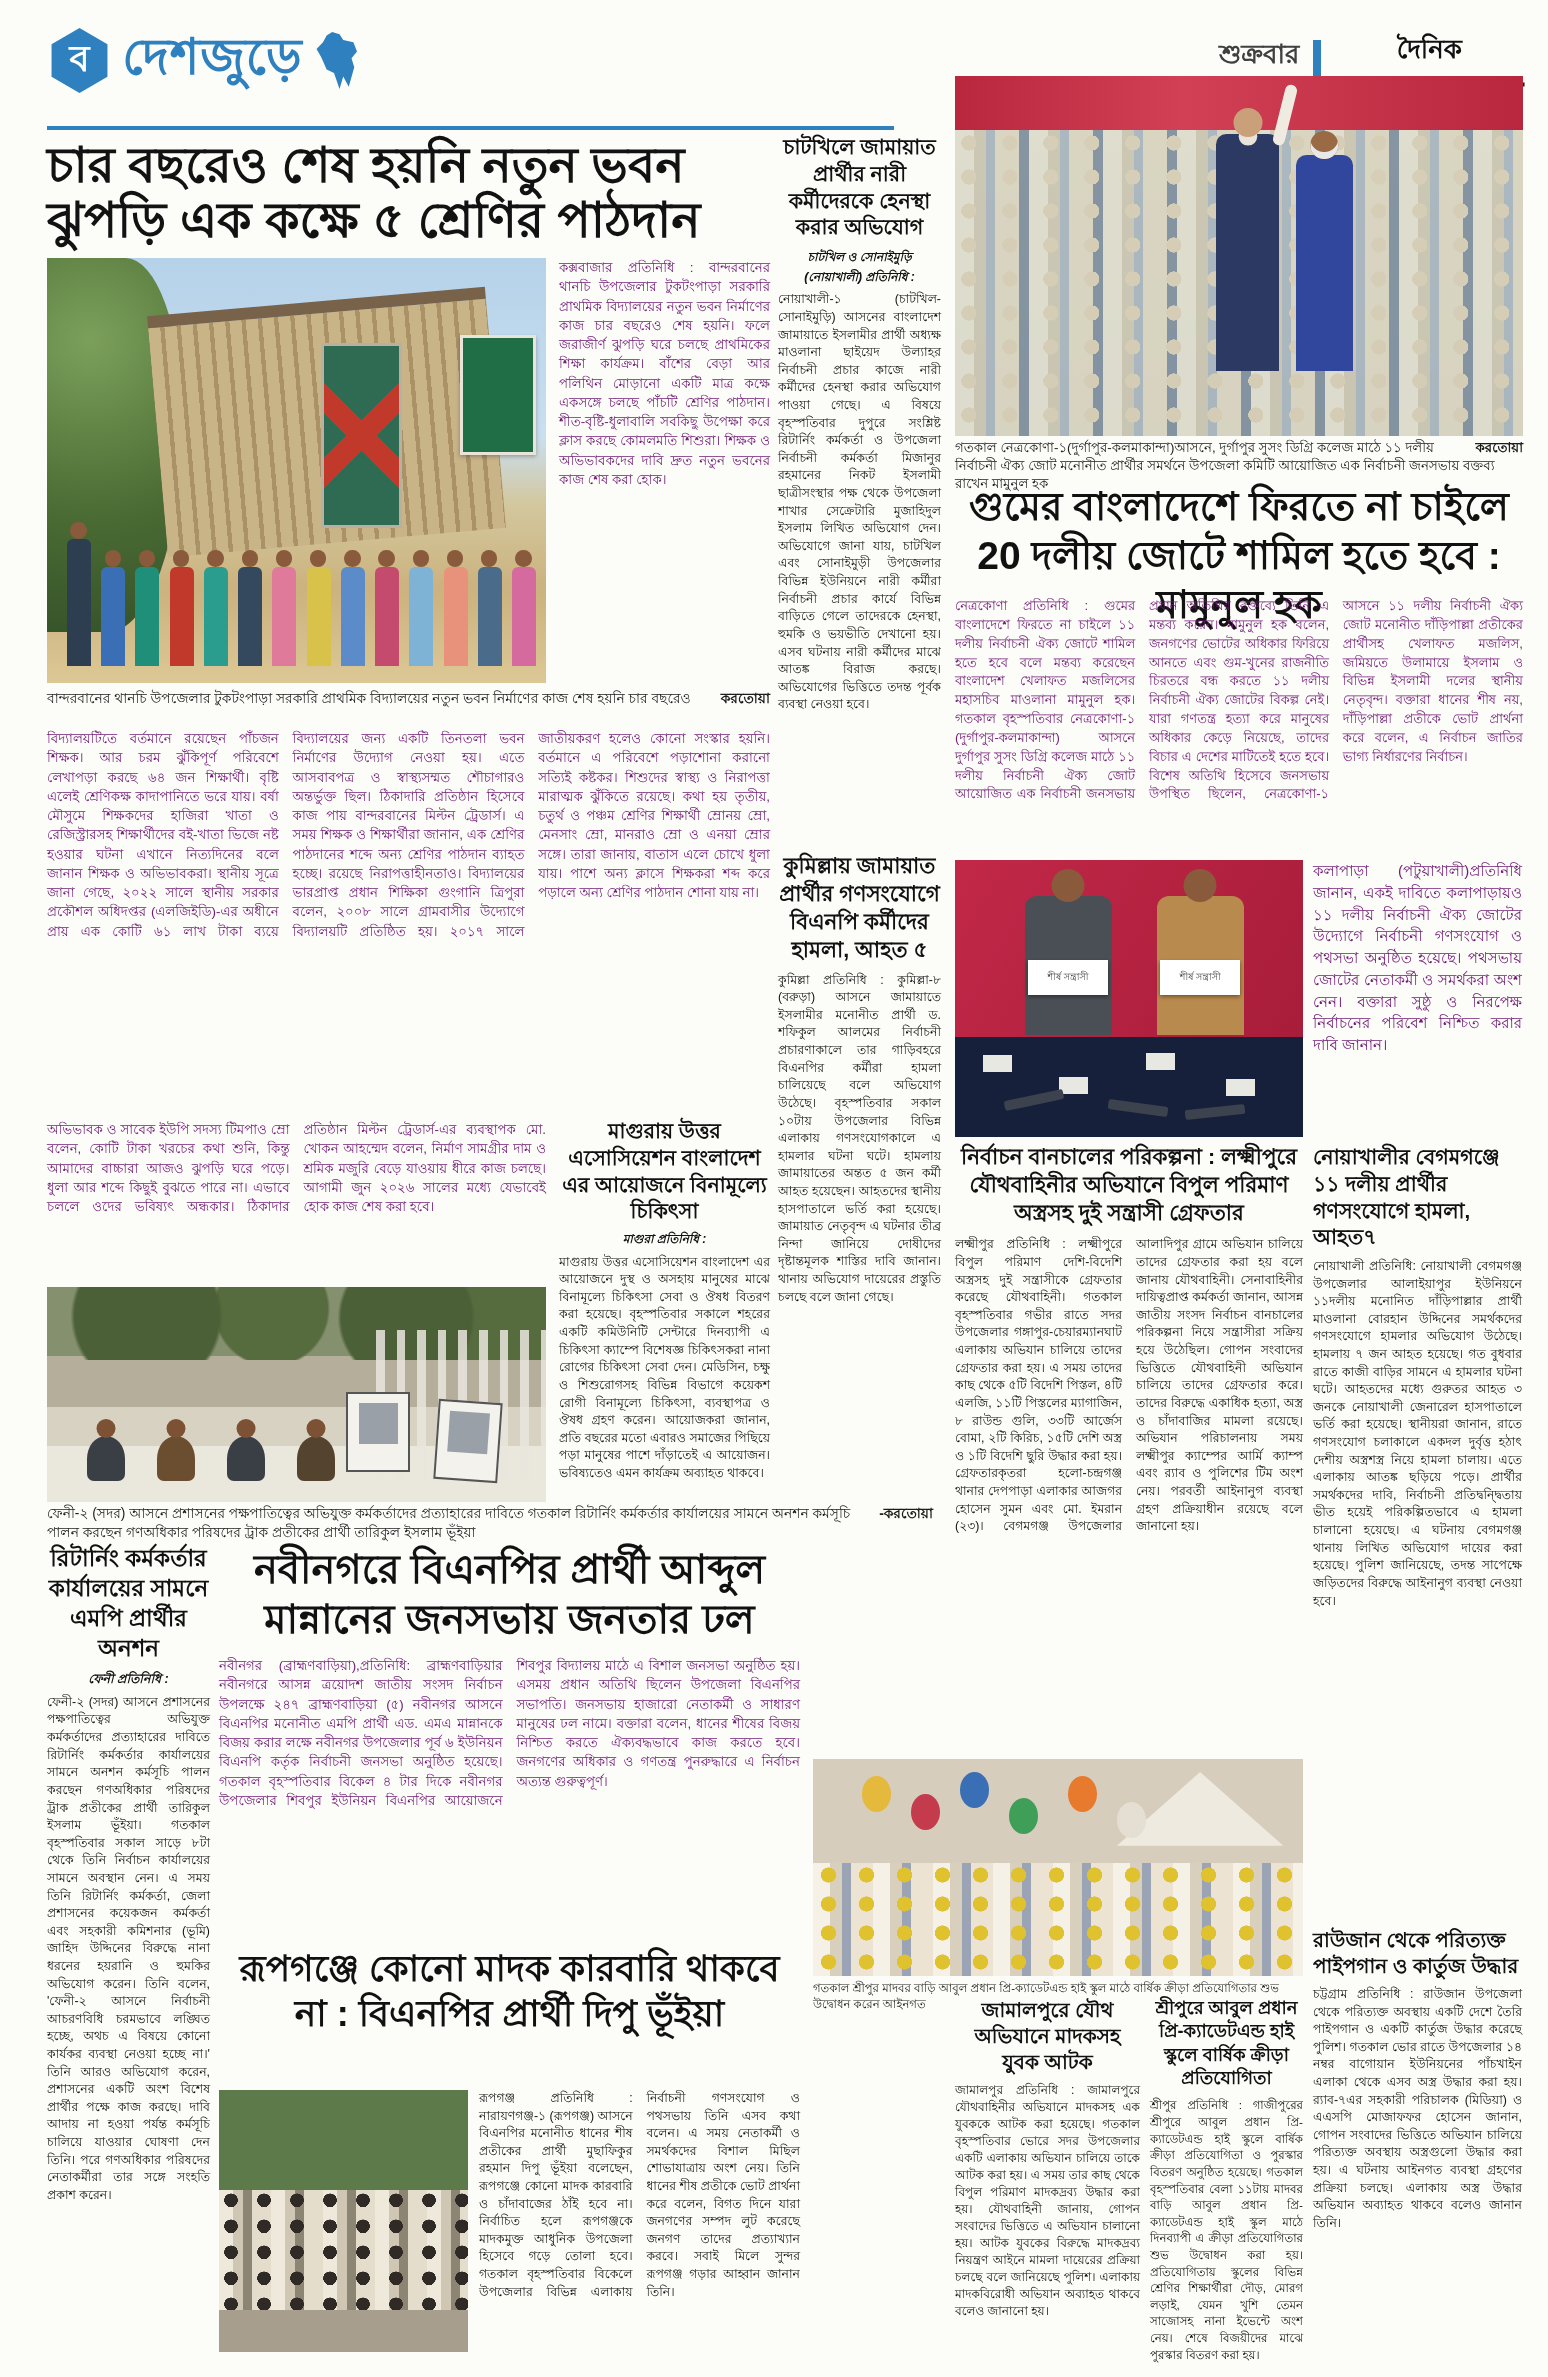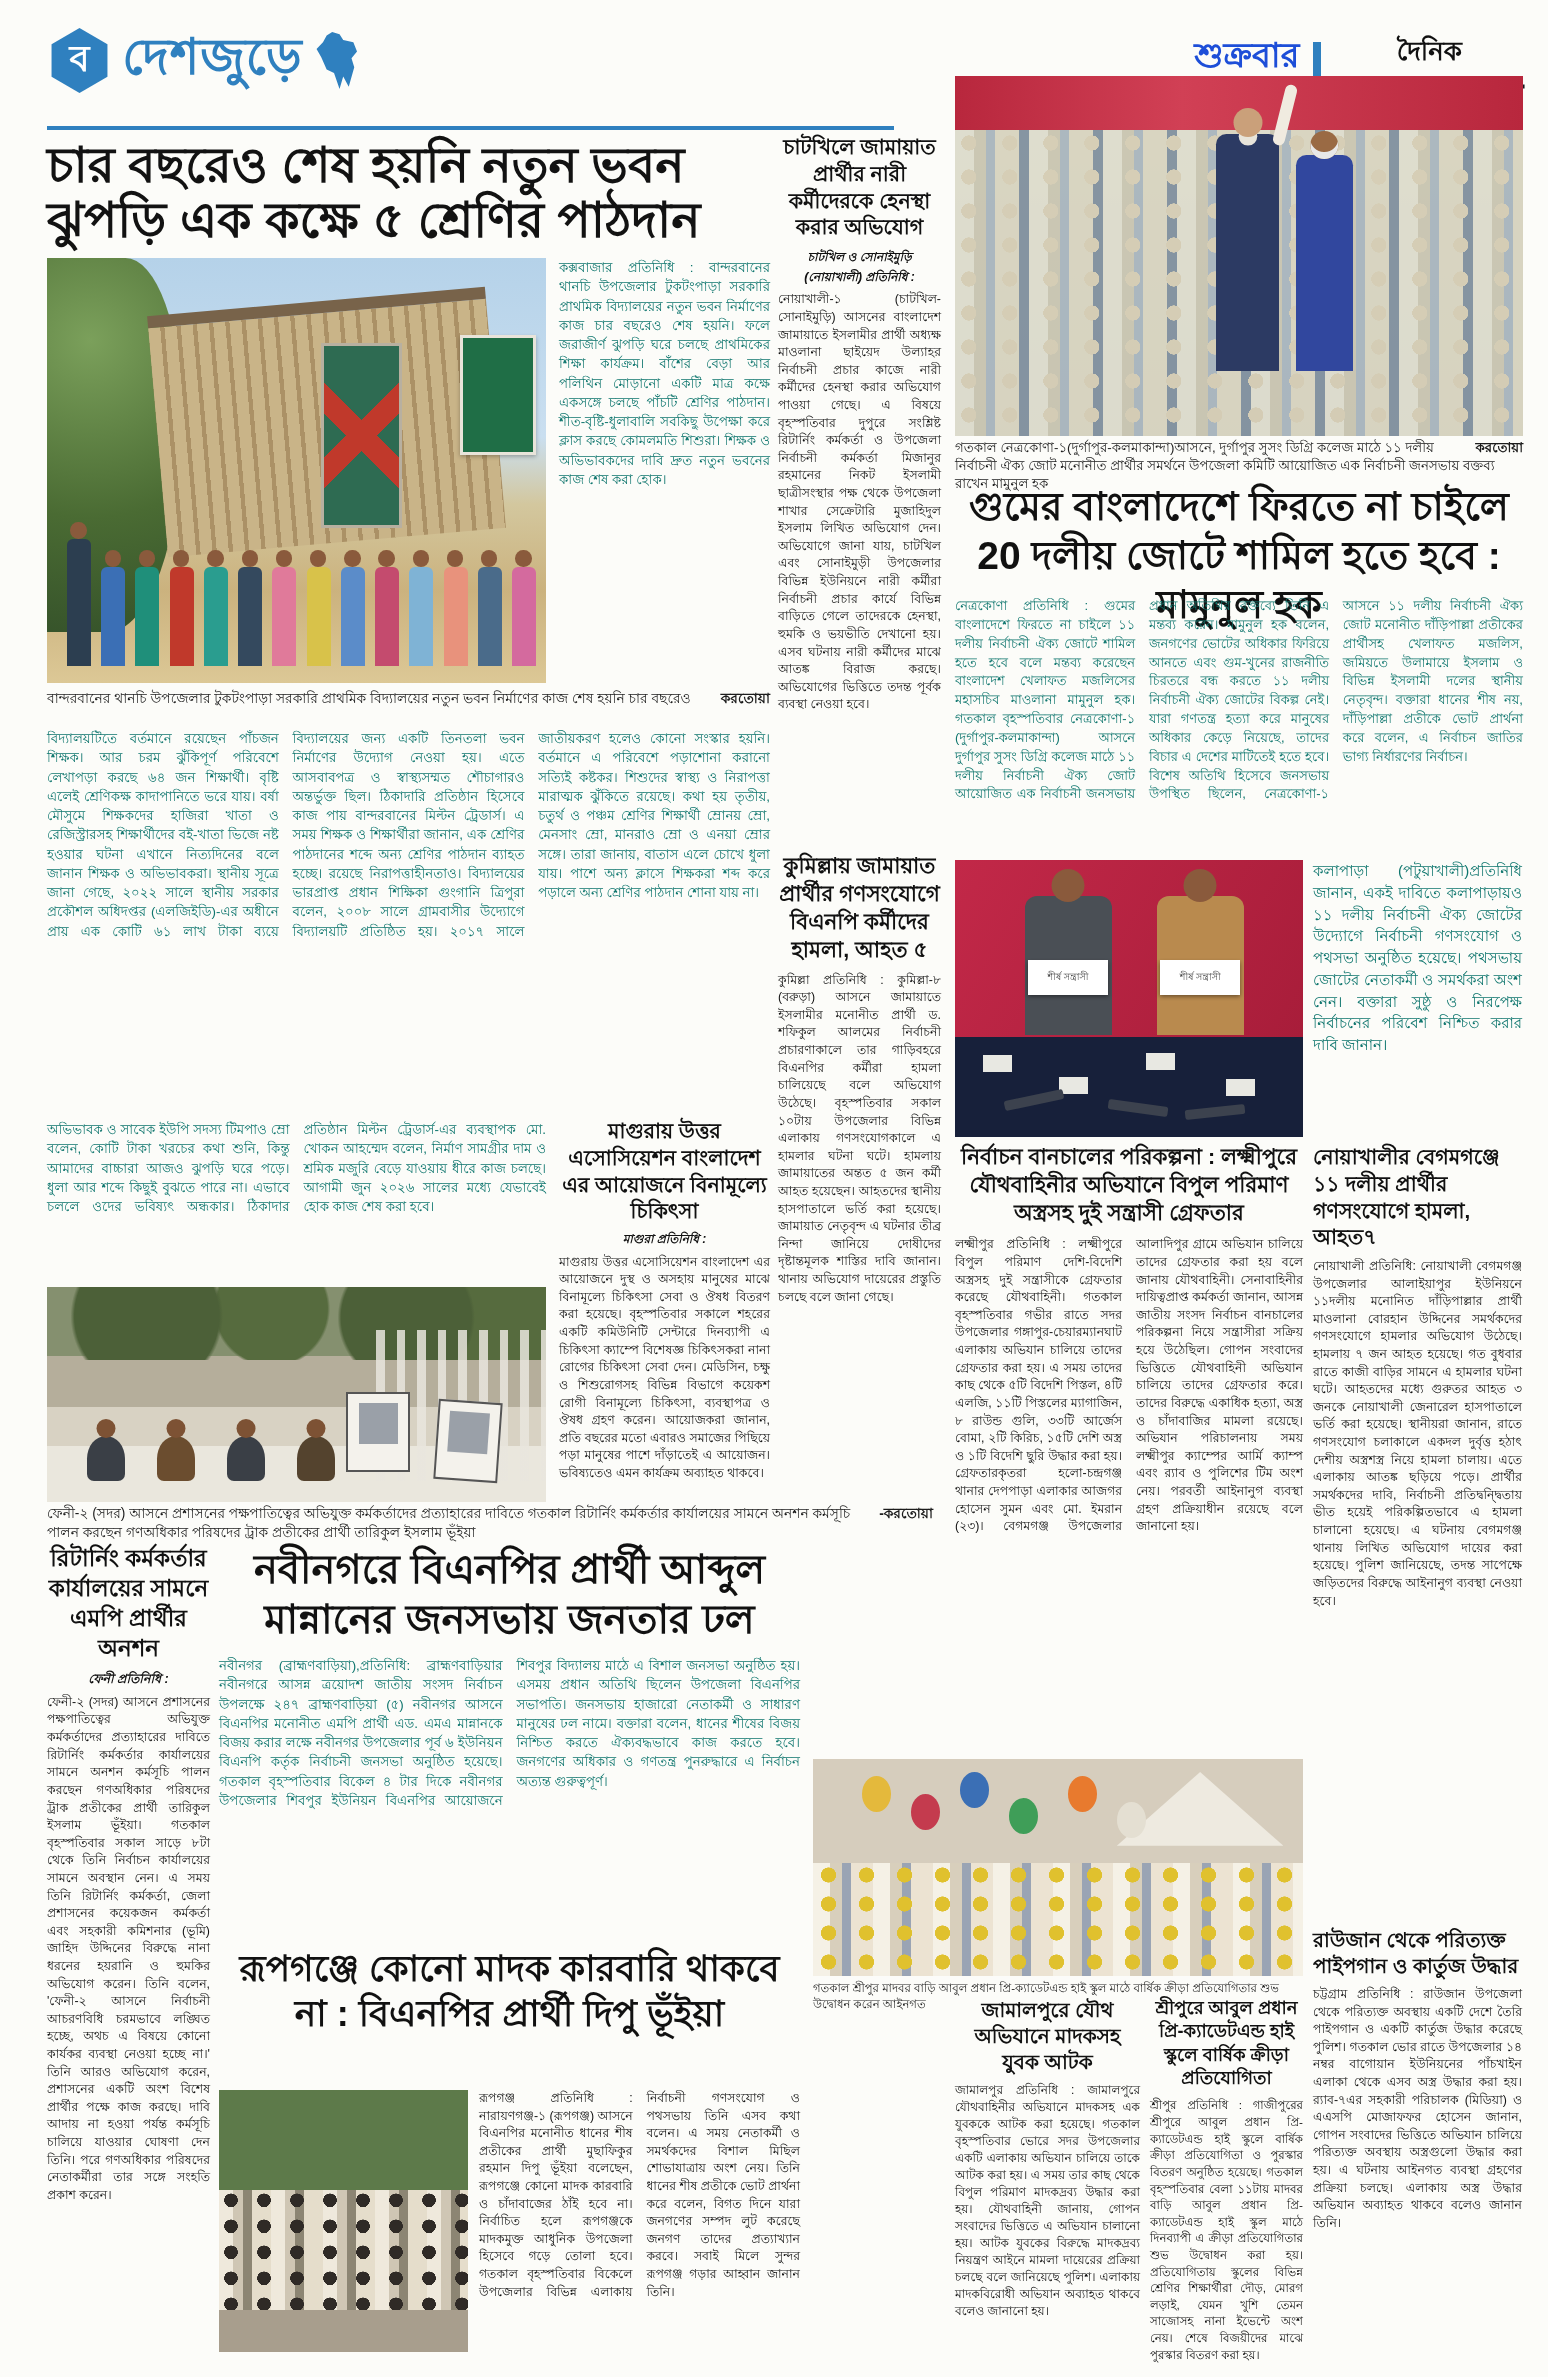--- a/index.html
+++ b/index.html
@@ -8,30 +8,30 @@
   .abs{position:absolute;}
   
   .mast-logo{left:47px;top:19px;display:flex;align-items:center;gap:10.3px;}
   .hex{width:65px;height:65px;background:#2f80bf;clip-path:polygon(50% 0,93% 25%,93% 75%,50% 100%,7% 75%,7% 25%);
        display:flex;align-items:center;justify-content:center;color:#fff;font-size:36px;font-weight:800;}
   .section-name{font-size:50px;font-weight:800;color:#2f80bf;letter-spacing:0.9px;}
   .bd-map{width:46px;height:57px;background:#2f80bf;clip-path:polygon(42% 0,58% 4%,66% 14%,88% 18%,96% 34%,84% 46%,90% 62%,78% 96%,66% 78%,58% 100%,46% 72%,30% 66%,18% 44%,8% 30%,22% 18%,30% 6%);}
   .mast-rule{left:47px;top:126px;width:847px;height:4.3px;background:#2f80bf;}
   .mast-right{right:24px;top:29px;display:flex;align-items:center;gap:13.8px;}
   .daydate{text-align:right;}
-  .day{font-size:34px;font-weight:700;color:#1d4ed8;}
+  .day{font-size:26px;font-weight:700;color:#404040;}
   .date{font-size:21.5px;color:#222;margin-top:6.9px;}
   .vbar{width:7.7px;height:74px;background:#2f80bf;}
   .paper{text-align:center;}
   .paper-top{font-size:26px;font-weight:800;color:#111;}
   .paper-name{font-size:52px;font-weight:900;color:#15161d;letter-spacing:0.9px;line-height:1;}
   
   .hl{font-weight:800;color:#121212;}
   .lead-hl{left:47px;top:138px;width:723px;font-size:49px;line-height:1.12;font-weight:800;}
-  .body-txt{font-size:13.3px;line-height:1.45;text-align:justify;color:#0f766e;}
+  .body-txt{font-size:13.3px;line-height:1.45;text-align:justify;color:#701a75;}
   .cap{font-size:13.8px;color:#1c1c1c;line-height:1.35;}
   .credit{float:right;font-weight:600;}
   .center{text-align:center;}
   .byline{font-weight:700;font-style:italic;}
   .cols2{column-count:2;column-gap:13.8px;}
   .cols3{column-count:3;column-gap:13.8px;}
   .mid-hl{font-size:23px;line-height:1.3;font-weight:800;text-align:center;}
   .big-hl{font-size:39px;line-height:1.25;font-weight:800;text-align:center;}
   .photo{overflow:hidden;position:absolute;background:#ccc;}
   

